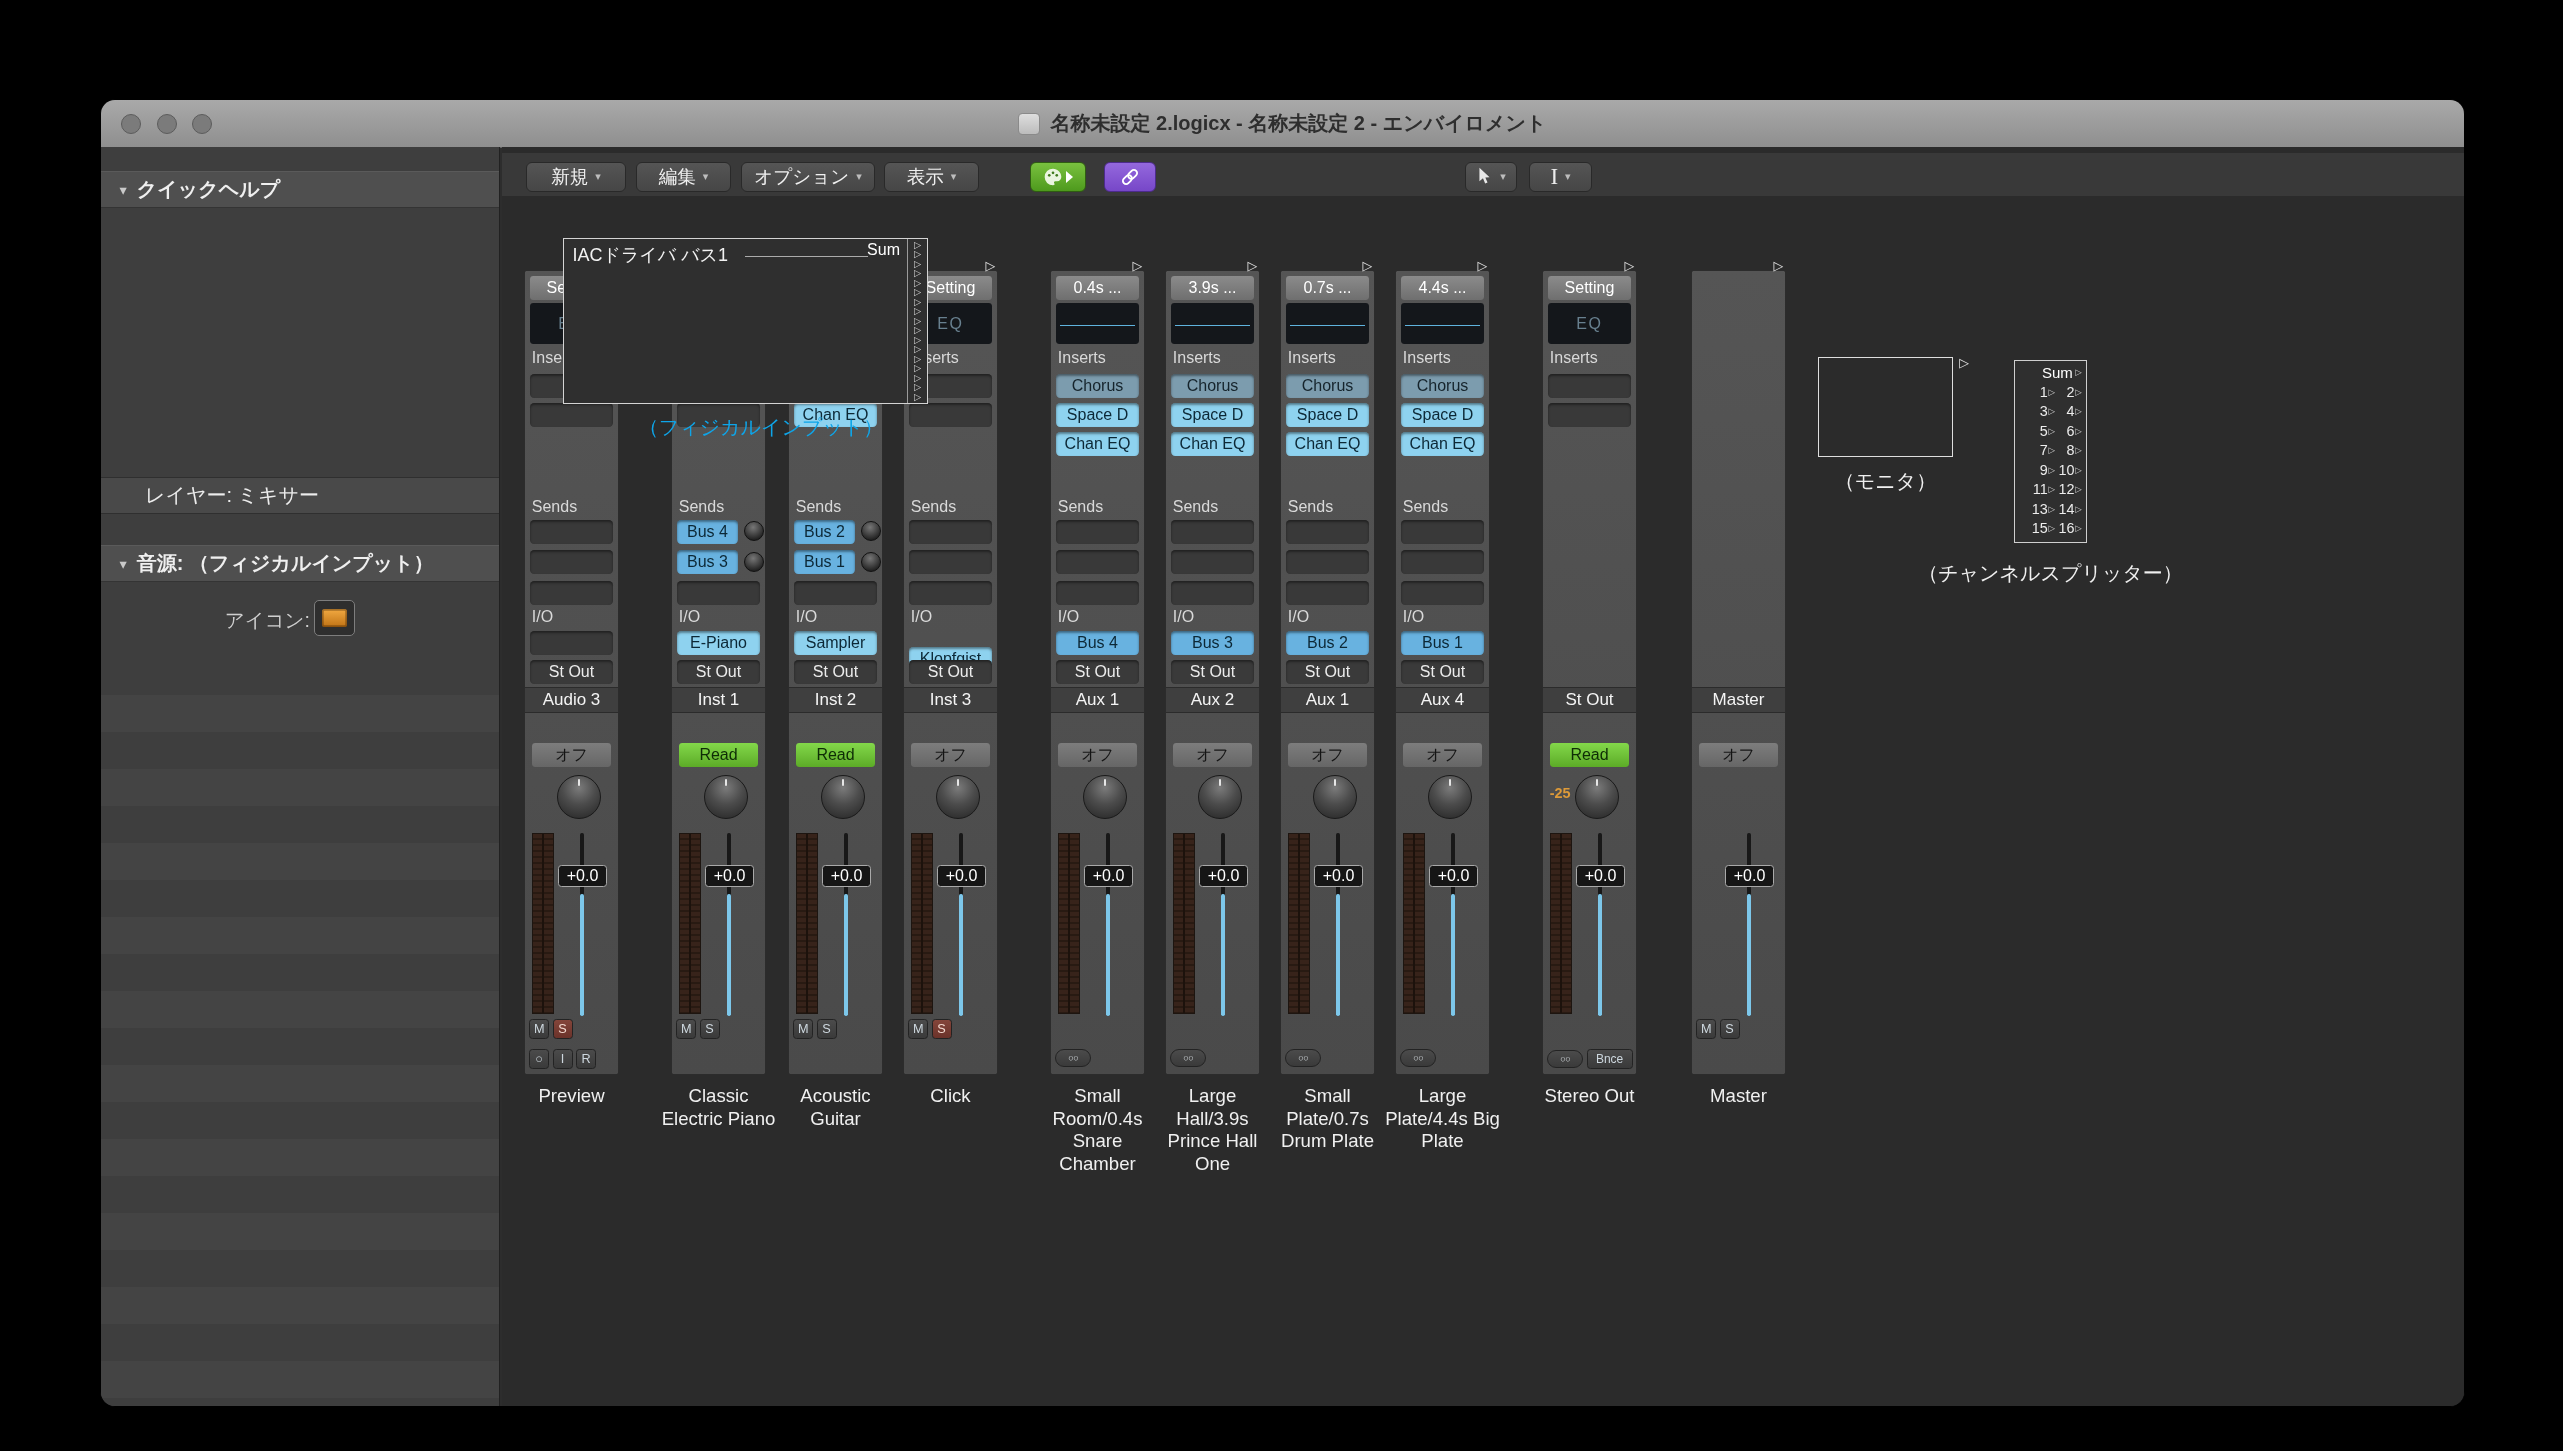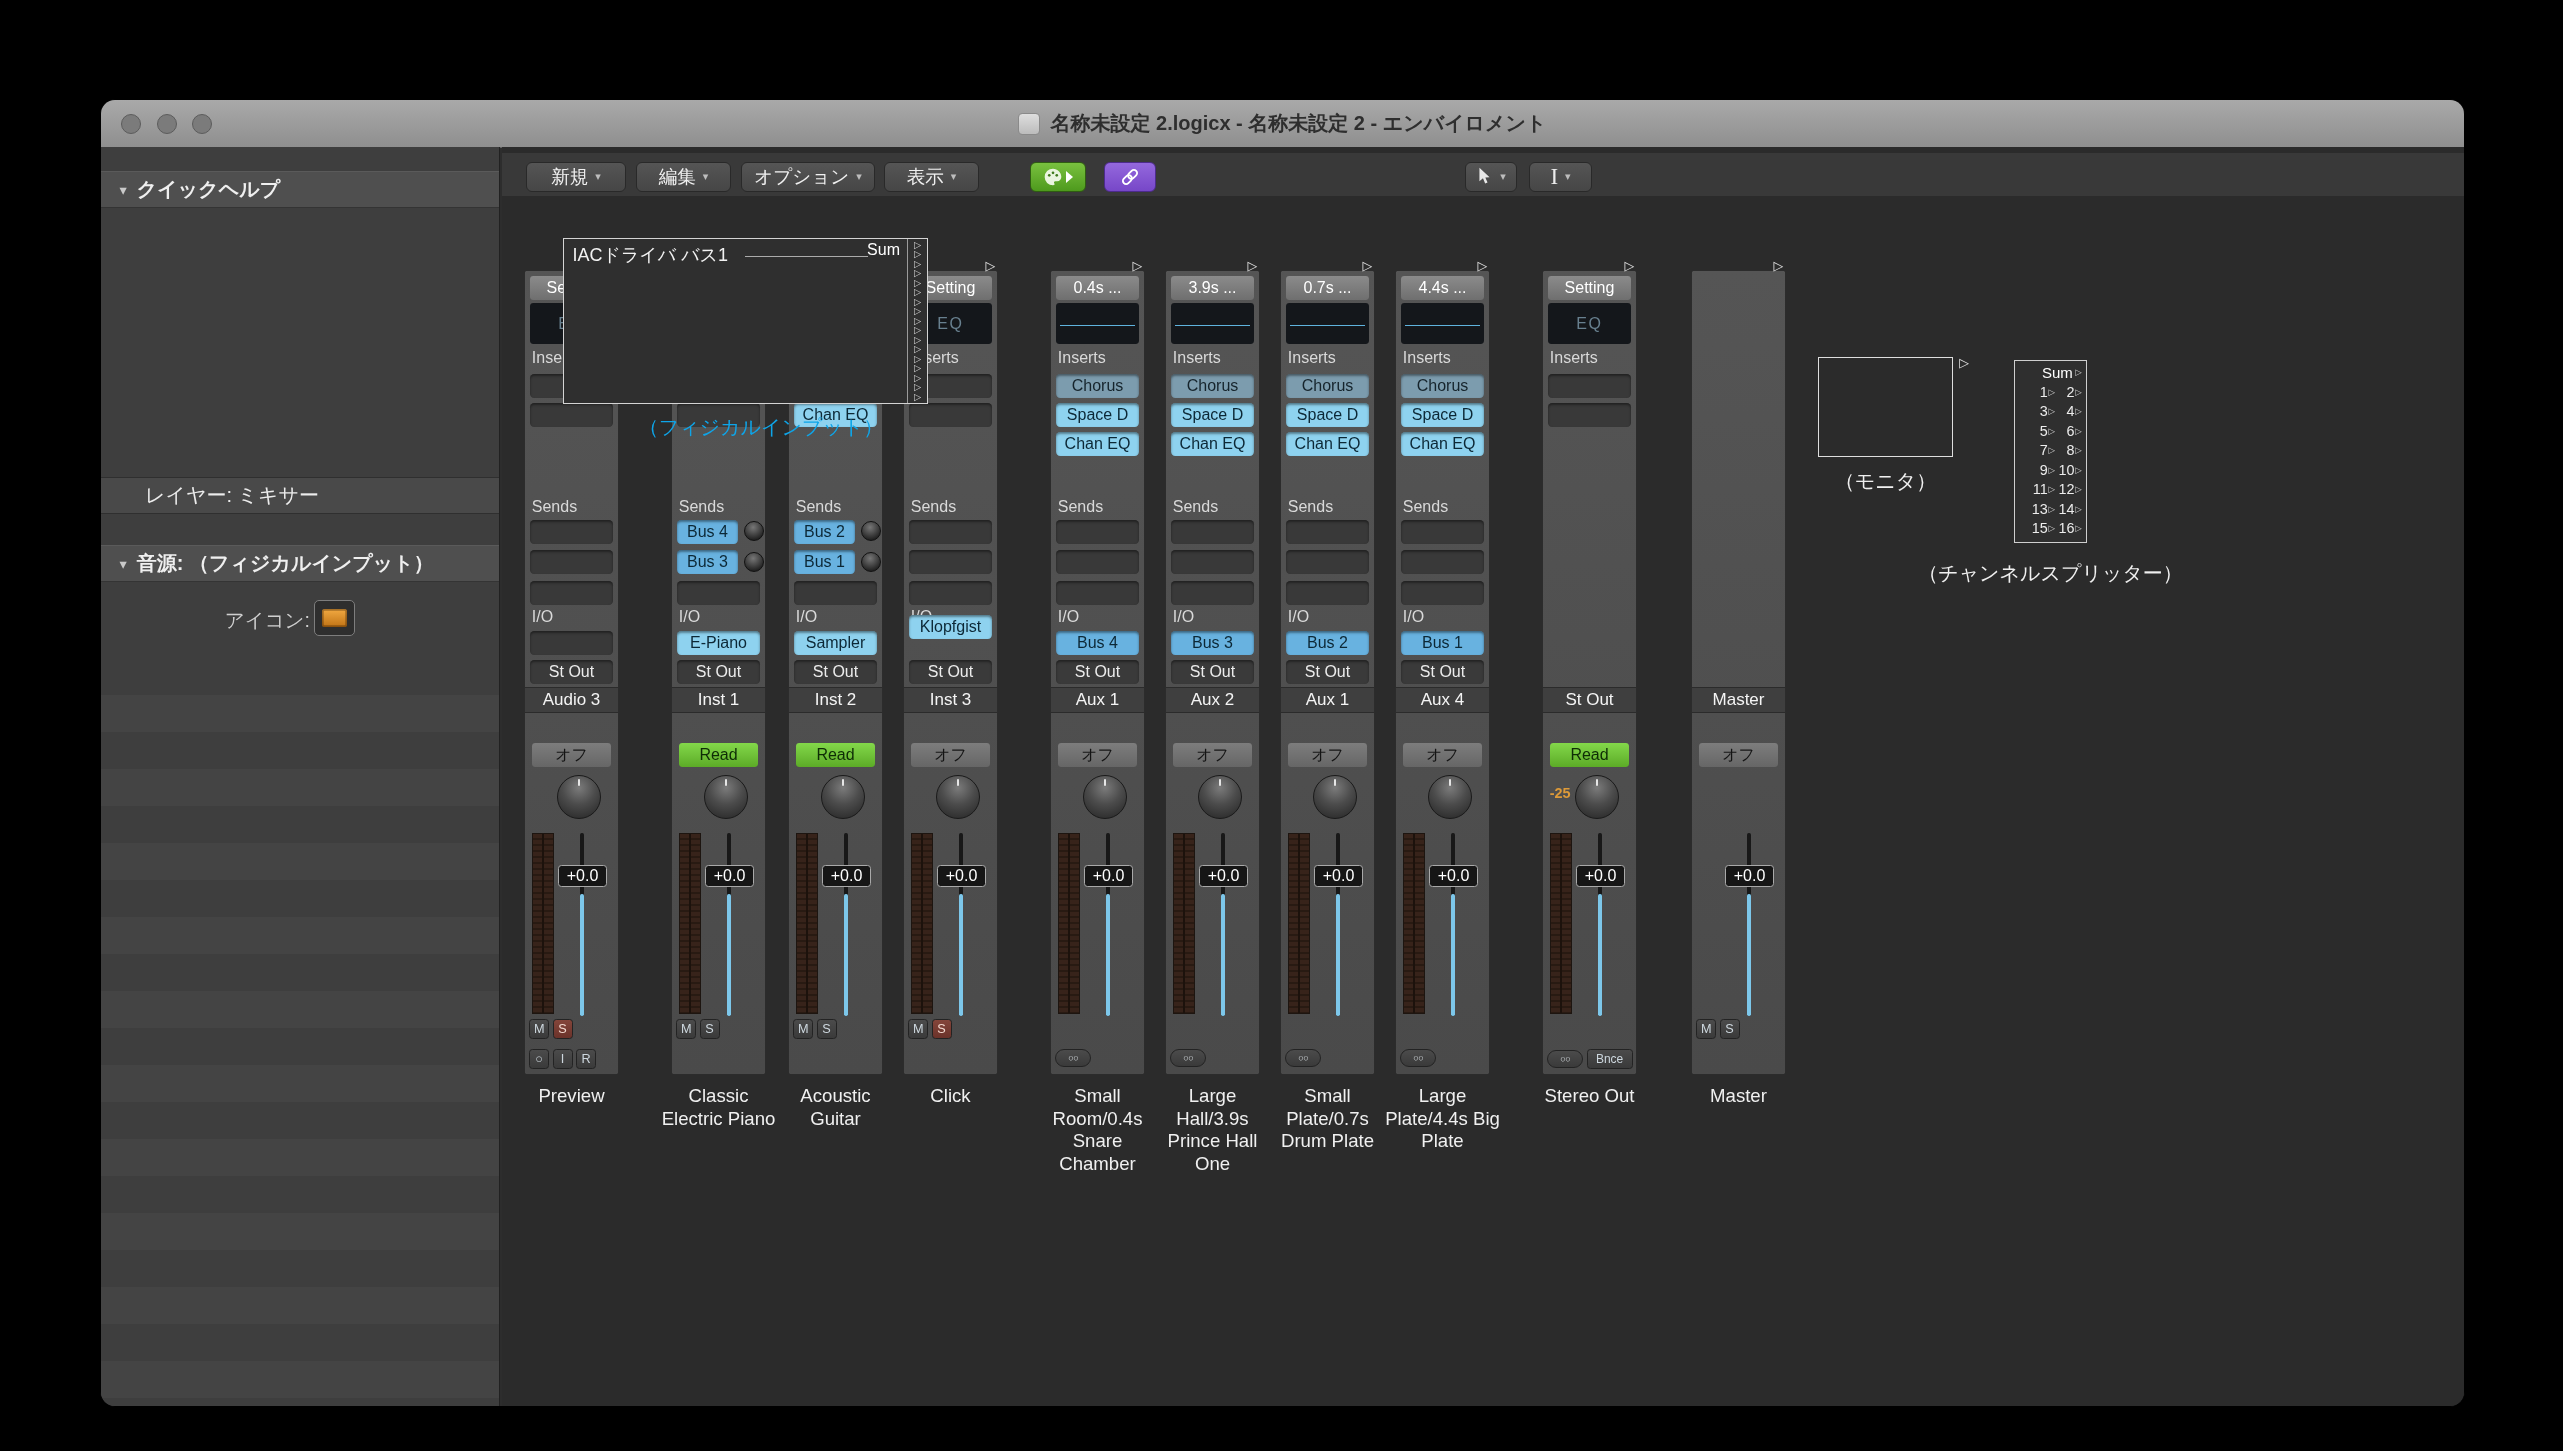--- a/index.html
+++ b/index.html
@@ -383,21 +383,21 @@
               <div class="eqtxt">EQ</div>
             </div>
             <div class="seclab" style="top: 78px;">Inserts</div>
             <div class="slot" style="top: 103px;"></div>
             <div class="slot" style="top: 132px;"></div>
             <div class="seclab" style="top: 227px;">Sends</div>
             <div class="slot" style="top: 249px;"></div>
             <div class="slot" style="top: 279px;"></div>
             <div class="slot" style="top: 310px;"></div>
             <div class="seclab" style="top: 337px;">I/O</div>
-            <div class="slot cyan" style="top: 344px;">Klopfgist</div>
+            <div class="slot cyan" style="top: 376px;">Klopfgist</div>
             <div class="slot dark" style="top: 389px;">St Out</div>
             <div class="chrow">Inst 3</div>
             <div class="auto off">オフ</div>
             <div class="knob"></div>
             <div class="meter"></div>
             <div class="ftrack"></div>
             <div class="ffill"></div>
             <div class="fbadge">+0.0</div>
             <div class="bbrow" style="top: 748px;">
               <div class="bbtn">M</div>

